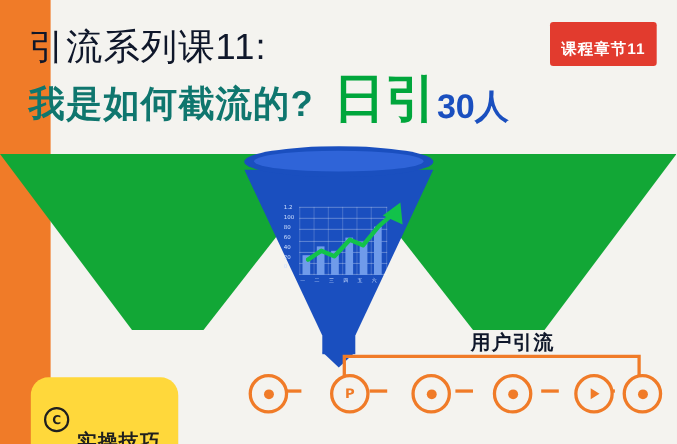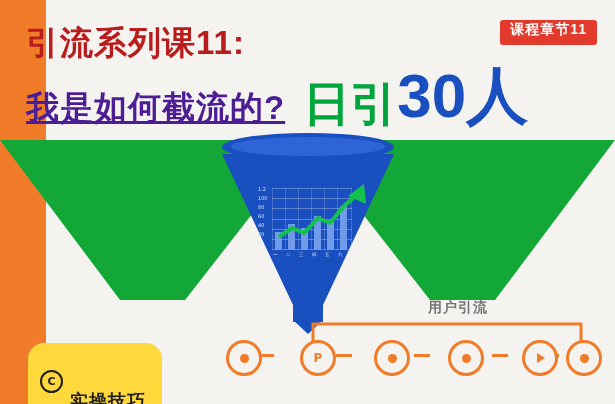--- a/index.html
+++ b/index.html
@@ -24,46 +24,46 @@
     border-radius:3px;
     display:flex;align-items:center;justify-content:center;
     font-size:11px;color:#6b6b6b;letter-spacing:.5px;
     font-family:"DejaVu Sans",sans-serif;
   }
   
   .chapter-badge{
     position:absolute;right:18px;top:20px;
     background:#e23b2e;color:#ffffff;
     font-size:14px;font-weight:bold;
-    padding:1px 10px 6px 10px;border-radius:3px;
+    padding:16px 10px 6px 10px;border-radius:3px;
     letter-spacing:1px;
     white-space:nowrap;
   }
   
   .headline{
     position:absolute;left:26px;top:22px;width:560px;
   }
   .hl-line1{
-    font-size:33px;font-weight:bold;color:#b91c1c;
+    font-size:33px;font-weight:normal;color:#0f172a;
     letter-spacing:1px;line-height:1.25;
     white-space:nowrap;
   }
   .hl-line2{
     display:flex;align-items:flex-end;margin-top:4px;white-space:nowrap;
   }
   .hl-q{
-    font-size:33px;font-weight:bold;color:#4c1d95;
-    letter-spacing:1px;line-height:1.1;text-decoration:underline;
+    font-size:33px;font-weight:bold;color:#0f766e;
+    letter-spacing:1px;line-height:1.1;
   }
   .hl-green{
     font-size:47px;font-weight:bold;color:#00a63c;
     line-height:.95;letter-spacing:0px;margin-left:18px;
   }
   .hl-blue-big{
-    font-size:62px;font-weight:bold;color:#1a4fbf;
+    font-size:31px;font-weight:bold;color:#1a4fbf;
     line-height:.95;letter-spacing:0px;
   }
   
   .wing{
     position:absolute;top:140px;
     background:#12a736;
   }
   .wing-left{
     left:0;width:310px;height:160px;
     clip-path:polygon(0 0, 310px 0, 185px 160px, 120px 160px);
@@ -120,21 +120,21 @@
   }
   .mini-xlabels span{
     position:absolute;top:64px;font-size:4.5px;color:#cfe0ff;
     font-family:"DejaVu Sans",sans-serif;
   }
   .bar{position:absolute;bottom:0;background:#6f9bea;}
   .arrow-svg{position:absolute;left:6px;top:-10px;}
   
   .flow-label{
     position:absolute;left:428px;top:299px;
-    color:#737373;font-size:14px;font-weight:bold;letter-spacing:1px;
+    color:#0f172a;font-size:18px;font-weight:bold;letter-spacing:1px;
   }
   .flow-line{
     position:absolute;left:307px;top:316px;width:280px;height:44px;
   }
   .node{
     position:absolute;top:340px;width:30px;height:30px;border-radius:50%;
     border:3px solid #f07b28;background:#f4f3ef;
     display:flex;align-items:center;justify-content:center;
     color:#f07b28;font-size:12px;font-weight:bold;
     font-family:"DejaVu Sans",sans-serif;

